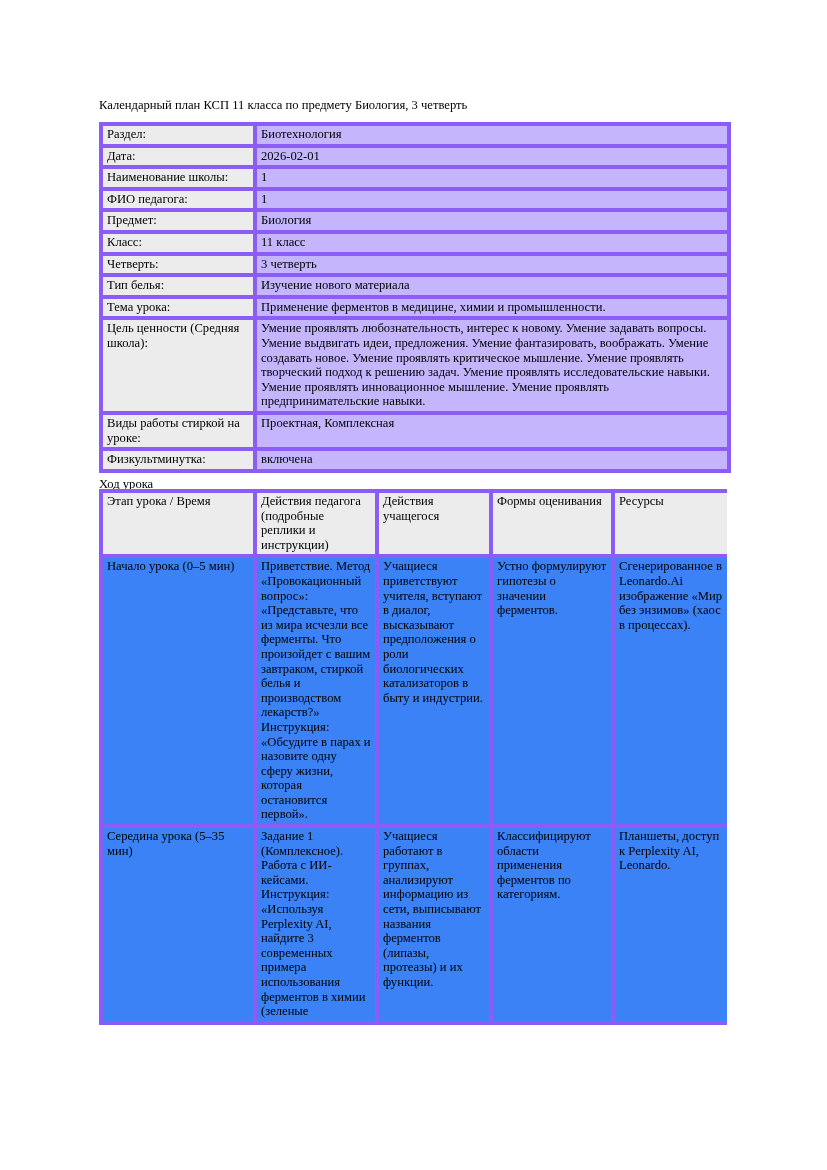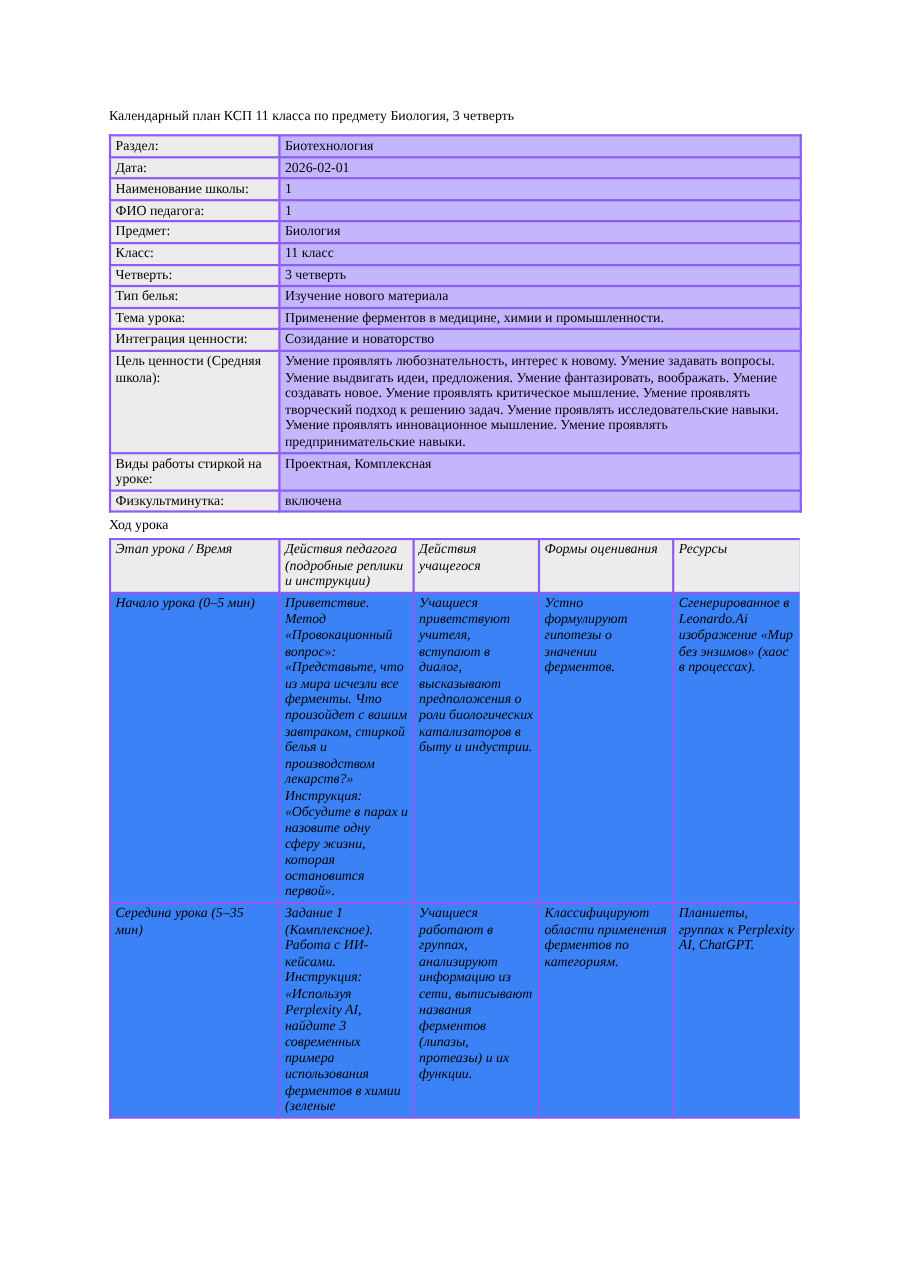--- a/index.html
+++ b/index.html
@@ -49,21 +49,21 @@
 
   table {
     border-collapse: collapse;
     width: 628px;
     table-layout: fixed;
     font-size: 12.6px;
     line-height: 14.6px;
   }
 
   table td, table th {
-    border: 2px solid #8b5cf6;
+    border: 4px solid #8b5cf6;
     padding: 1px 4px 2px 4px;
     vertical-align: top;
     text-align: left;
     font-weight: normal;
     word-wrap: break-word;
     overflow-wrap: break-word;
     hyphens: none;
   }
 
   
@@ -92,21 +92,20 @@
   }
 
   
   .clip-wrap {
     position: absolute;
     left: 99px;
     top: 489px;
     width: 628px;
     height: 574px;
     overflow: hidden;
-    font-style: italic;
   }
   .clip-wrap table { width: 628px; }
 </style>
 </head>
 <body>
 
 <div class="page">
 
   <div class="content">
 
@@ -146,24 +145,20 @@
             <td class="label">Четверть:</td>
             <td class="value">3 четверть</td>
           </tr>
           <tr>
             <td class="label">Тип белья:</td>
             <td class="value">Изучение нового материала</td>
           </tr>
           <tr>
             <td class="label">Тема урока:</td>
             <td class="value">Применение ферментов в медицине, химии и промышленности.</td>
-          </tr>
-          <tr>
-            <td class="label">Интеграция ценности:</td>
-            <td class="value">Созидание и новаторство</td>
           </tr>
           <tr>
             <td class="label">Цель ценности (Средняя школа):</td>
             <td class="value">Умение проявлять любознательность, интерес к новому. Умение задавать вопросы. Умение выдвигать идеи, предложения. Умение фантазировать, воображать. Умение создавать новое. Умение проявлять критическое мышление. Умение проявлять творческий подход к решению задач. Умение проявлять исследовательские навыки. Умение проявлять инновационное мышление. Умение проявлять предпринимательские навыки.</td>
           </tr>
           <tr>
             <td class="label">Виды работы стиркой на уроке:</td>
             <td class="value">Проектная, Комплексная</td>
           </tr>
           <tr>
@@ -200,19 +195,19 @@
             <td>Приветствие. Метод «Провокационный вопрос»: «Представьте, что из мира исчезли все ферменты. Что произойдет с вашим завтраком, стиркой белья и производством лекарств?» Инструкция: «Обсудите в парах и назовите одну сферу жизни, которая остановится первой».</td>
             <td>Учащиеся приветствуют учителя, вступают в диалог, высказывают предположения о роли биологических катализаторов в быту и индустрии.</td>
             <td>Устно формулируют гипотезы о значении ферментов.</td>
             <td>Сгенерированное в Leonardo.Ai изображение «Мир без энзимов» (хаос в процессах).</td>
           </tr>
           <tr>
             <td>Середина урока (5–35 мин)</td>
             <td>Задание 1 (Комплексное). Работа с ИИ-кейсами. Инструкция: «Используя Perplexity AI, найдите 3 современных примера использования ферментов в химии (зеленые</td>
             <td>Учащиеся работают в группах, анализируют информацию из сети, выписывают названия ферментов (липазы, протеазы) и их функции.</td>
             <td>Классифицируют области применения ферментов по категориям.</td>
-            <td>Планшеты, группах к Perplexity AI, ChatGPT.</td>
+            <td>Планшеты, доступ к Perplexity AI, Leonardo.</td>
           </tr>
         </tbody>
     </table>
   </div>
 
 </div>
 
 </body></html>

